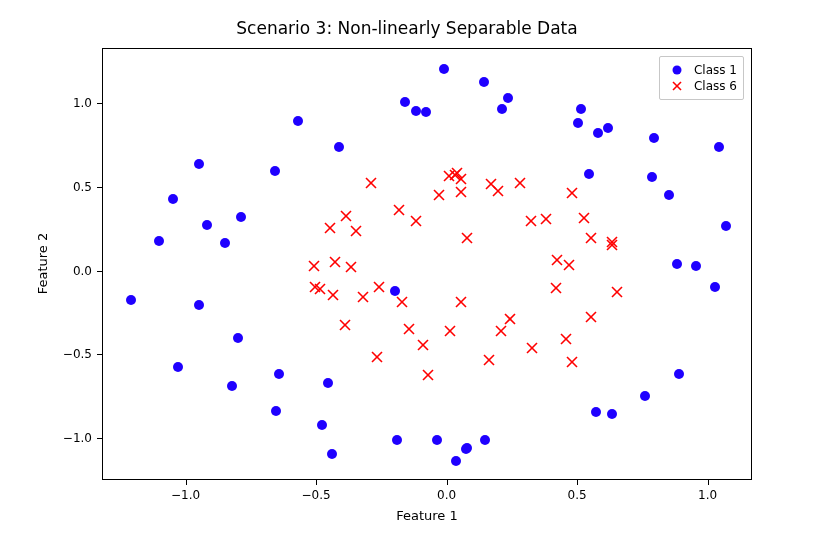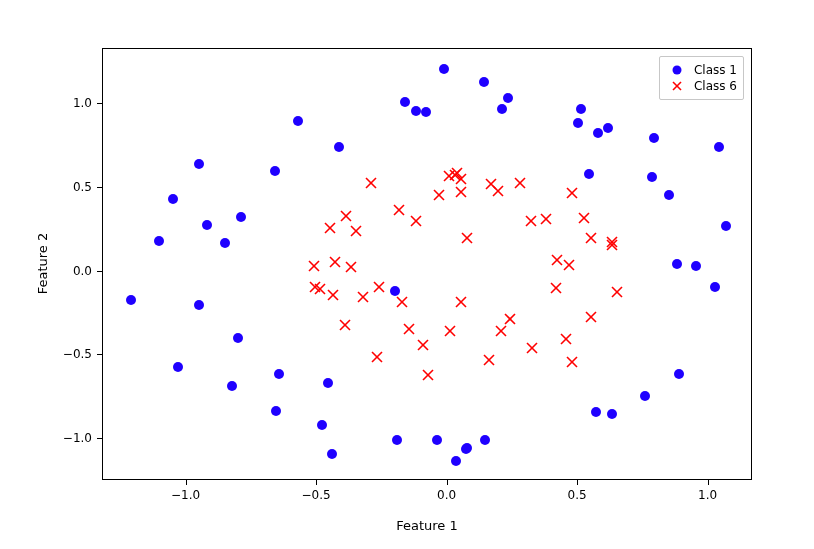--- a/index.html
+++ b/index.html
@@ -30,21 +30,20 @@
     width: 814px;
     text-align: center;
     font-size: 17px;
     font-weight: 400;
   }
   .xlabel {
     position: absolute;
     width: 200px;
     text-align: center;
     font-size: 13px;
-    margin-top: 10px;
   }
   .ylabel {
     position: absolute;
     font-size: 13px;
     transform-origin: center center;
     transform: rotate(-90deg);
     text-align: center;
     width: 200px;
   }
   .tick-label-x {
@@ -109,20 +108,21 @@
     position: absolute;
     left: 0;
     top: 0;
   }
 </style>
 </head>
 <body>
 
 <div class="figure">
 
+  <div class="title">Scenario 3: Non-linearly Separable Data</div>
 
   <div class="plot-area" id="plot" style="left: 102px; top: 48px; width: 650px; height: 432px;">
       <div class="pt-class1" style="left: 364.418px; top: 398.512px;"></div>
       <div class="pt-class1" style="left: 27.6707px; top: 251.498px;"></div>
       <div class="pt-class1" style="left: 381.386px; top: 33.3209px;"></div>
       <div class="pt-class1" style="left: 322.912px; top: 63.1256px;"></div>
       <div class="pt-class1" style="left: 172.289px; top: 121.563px;"></div>
       <div class="pt-class1" style="left: 235.984px; top: 97.9535px;"></div>
       <div class="pt-class1" style="left: 194.739px; top: 72.3349px;"></div>
       <div class="pt-class1" style="left: 474.578px; top: 74.1767px;"></div>

